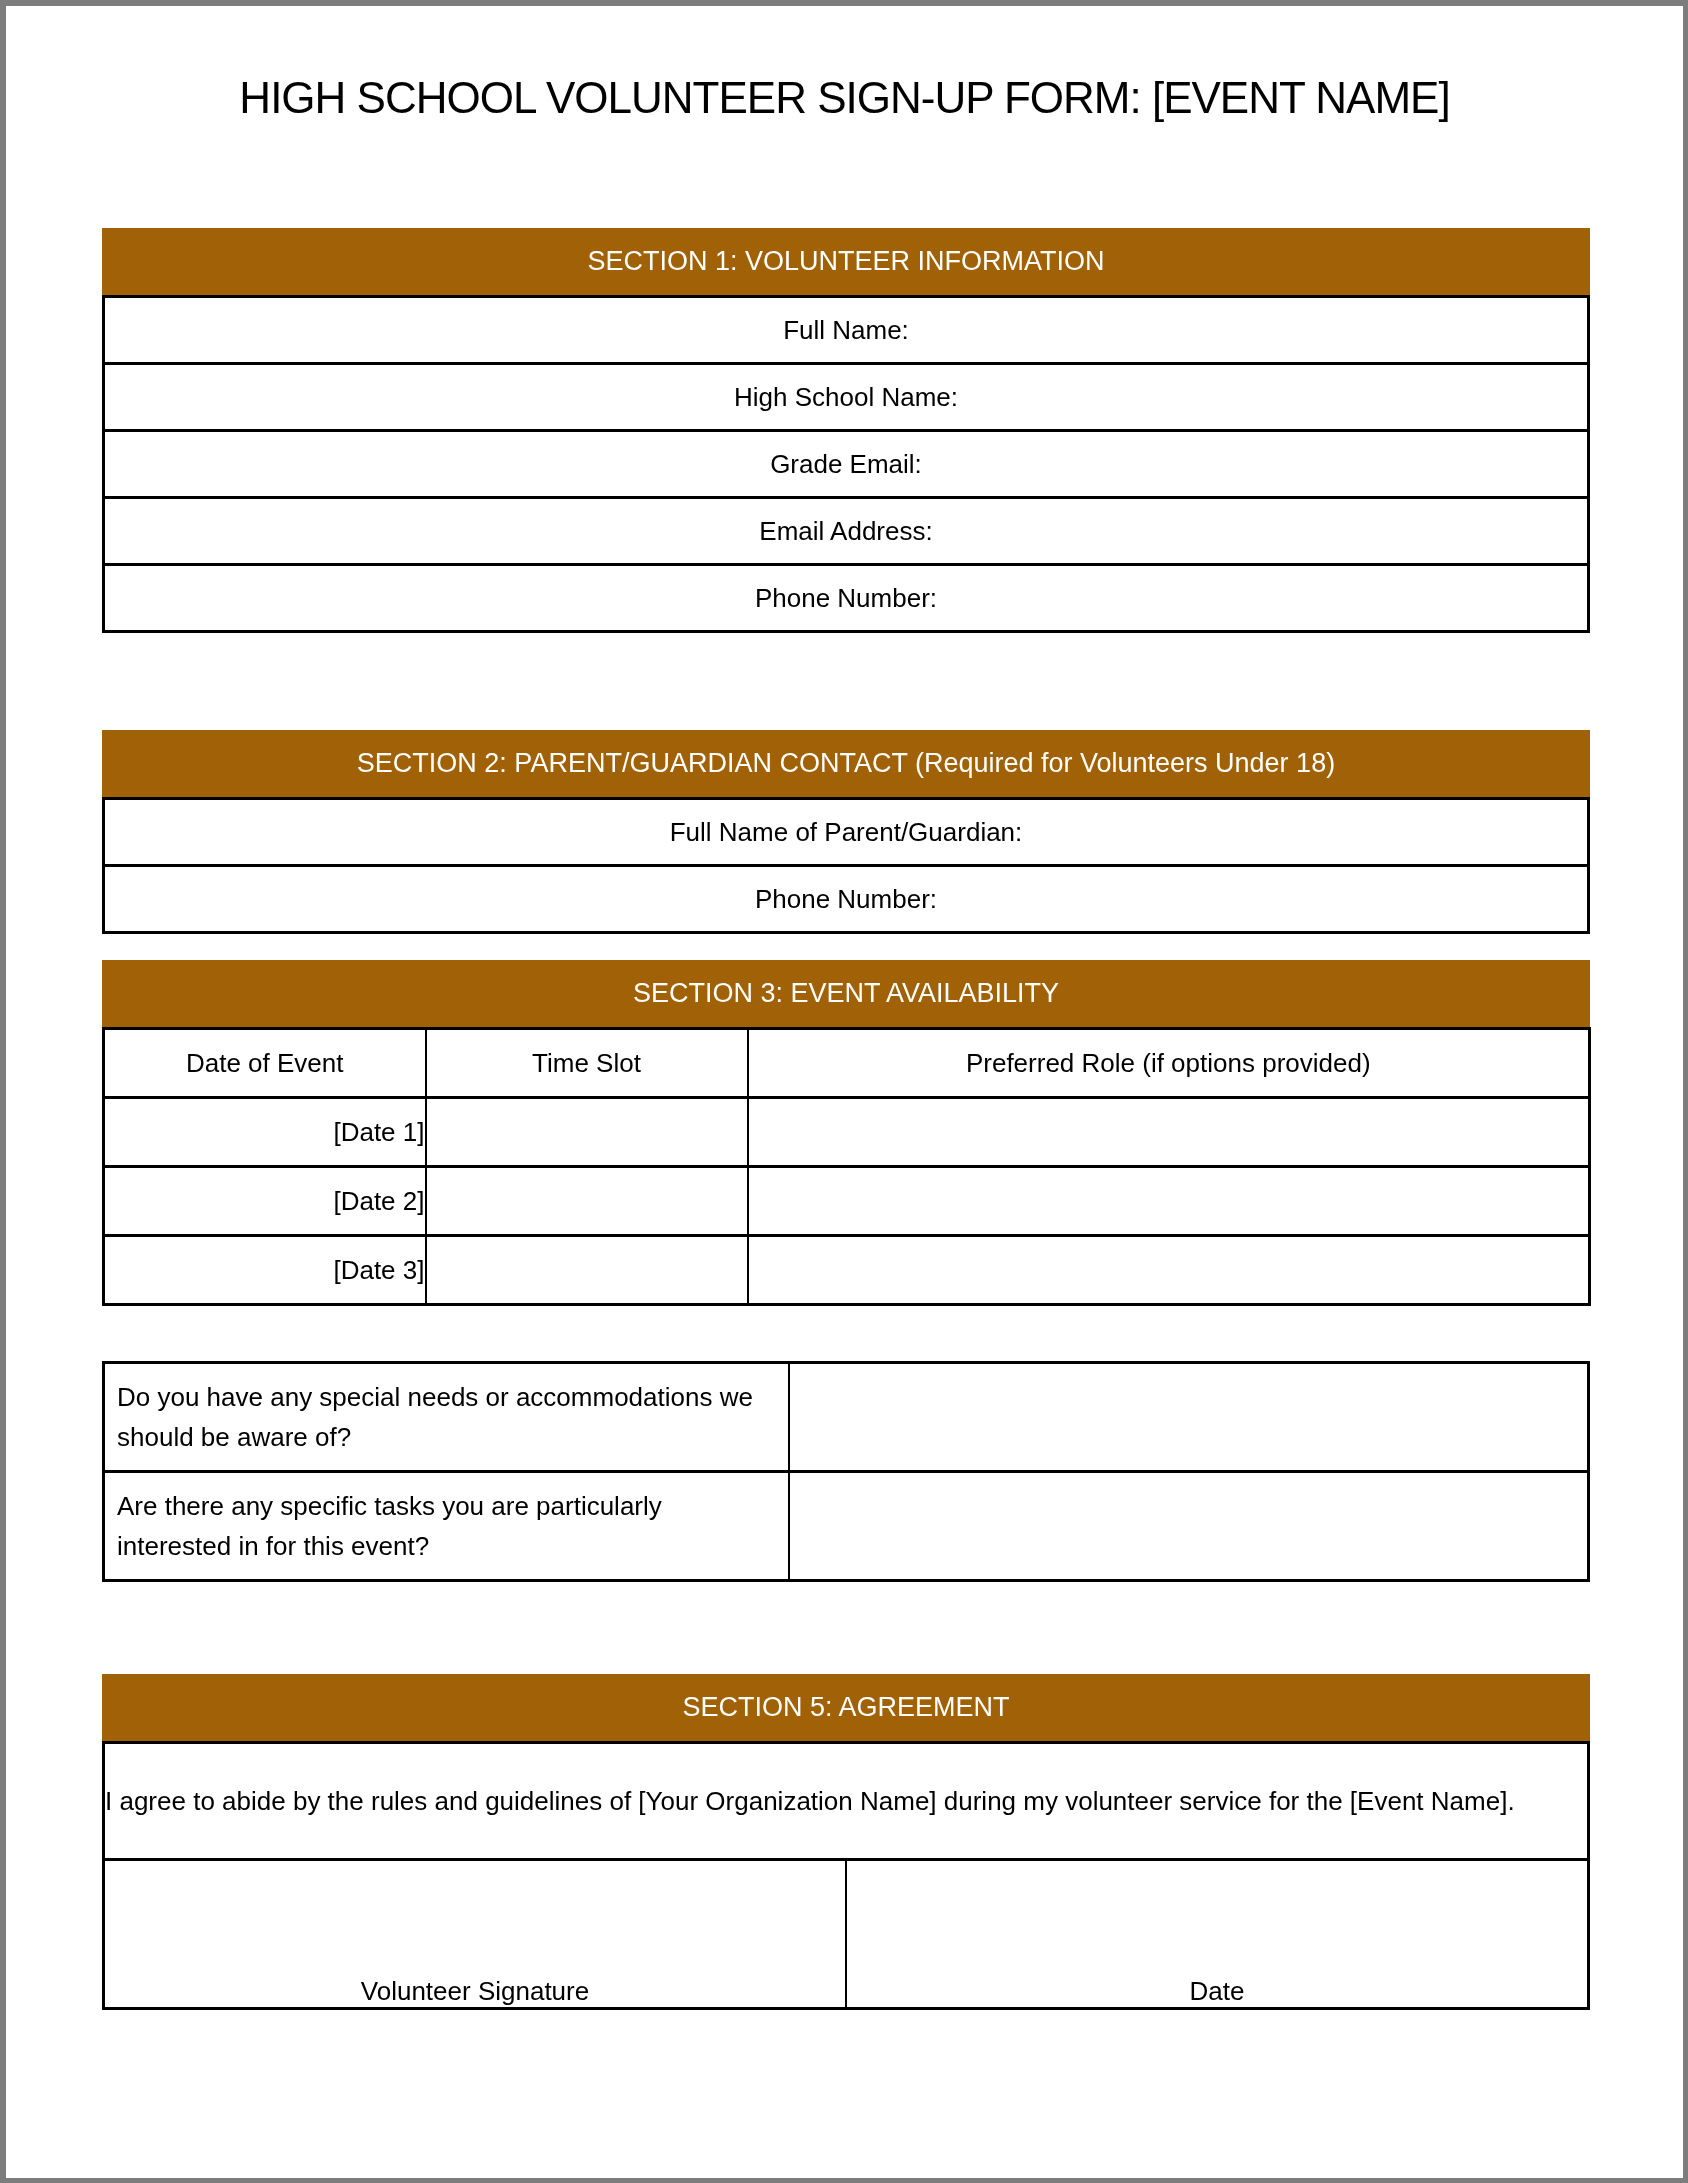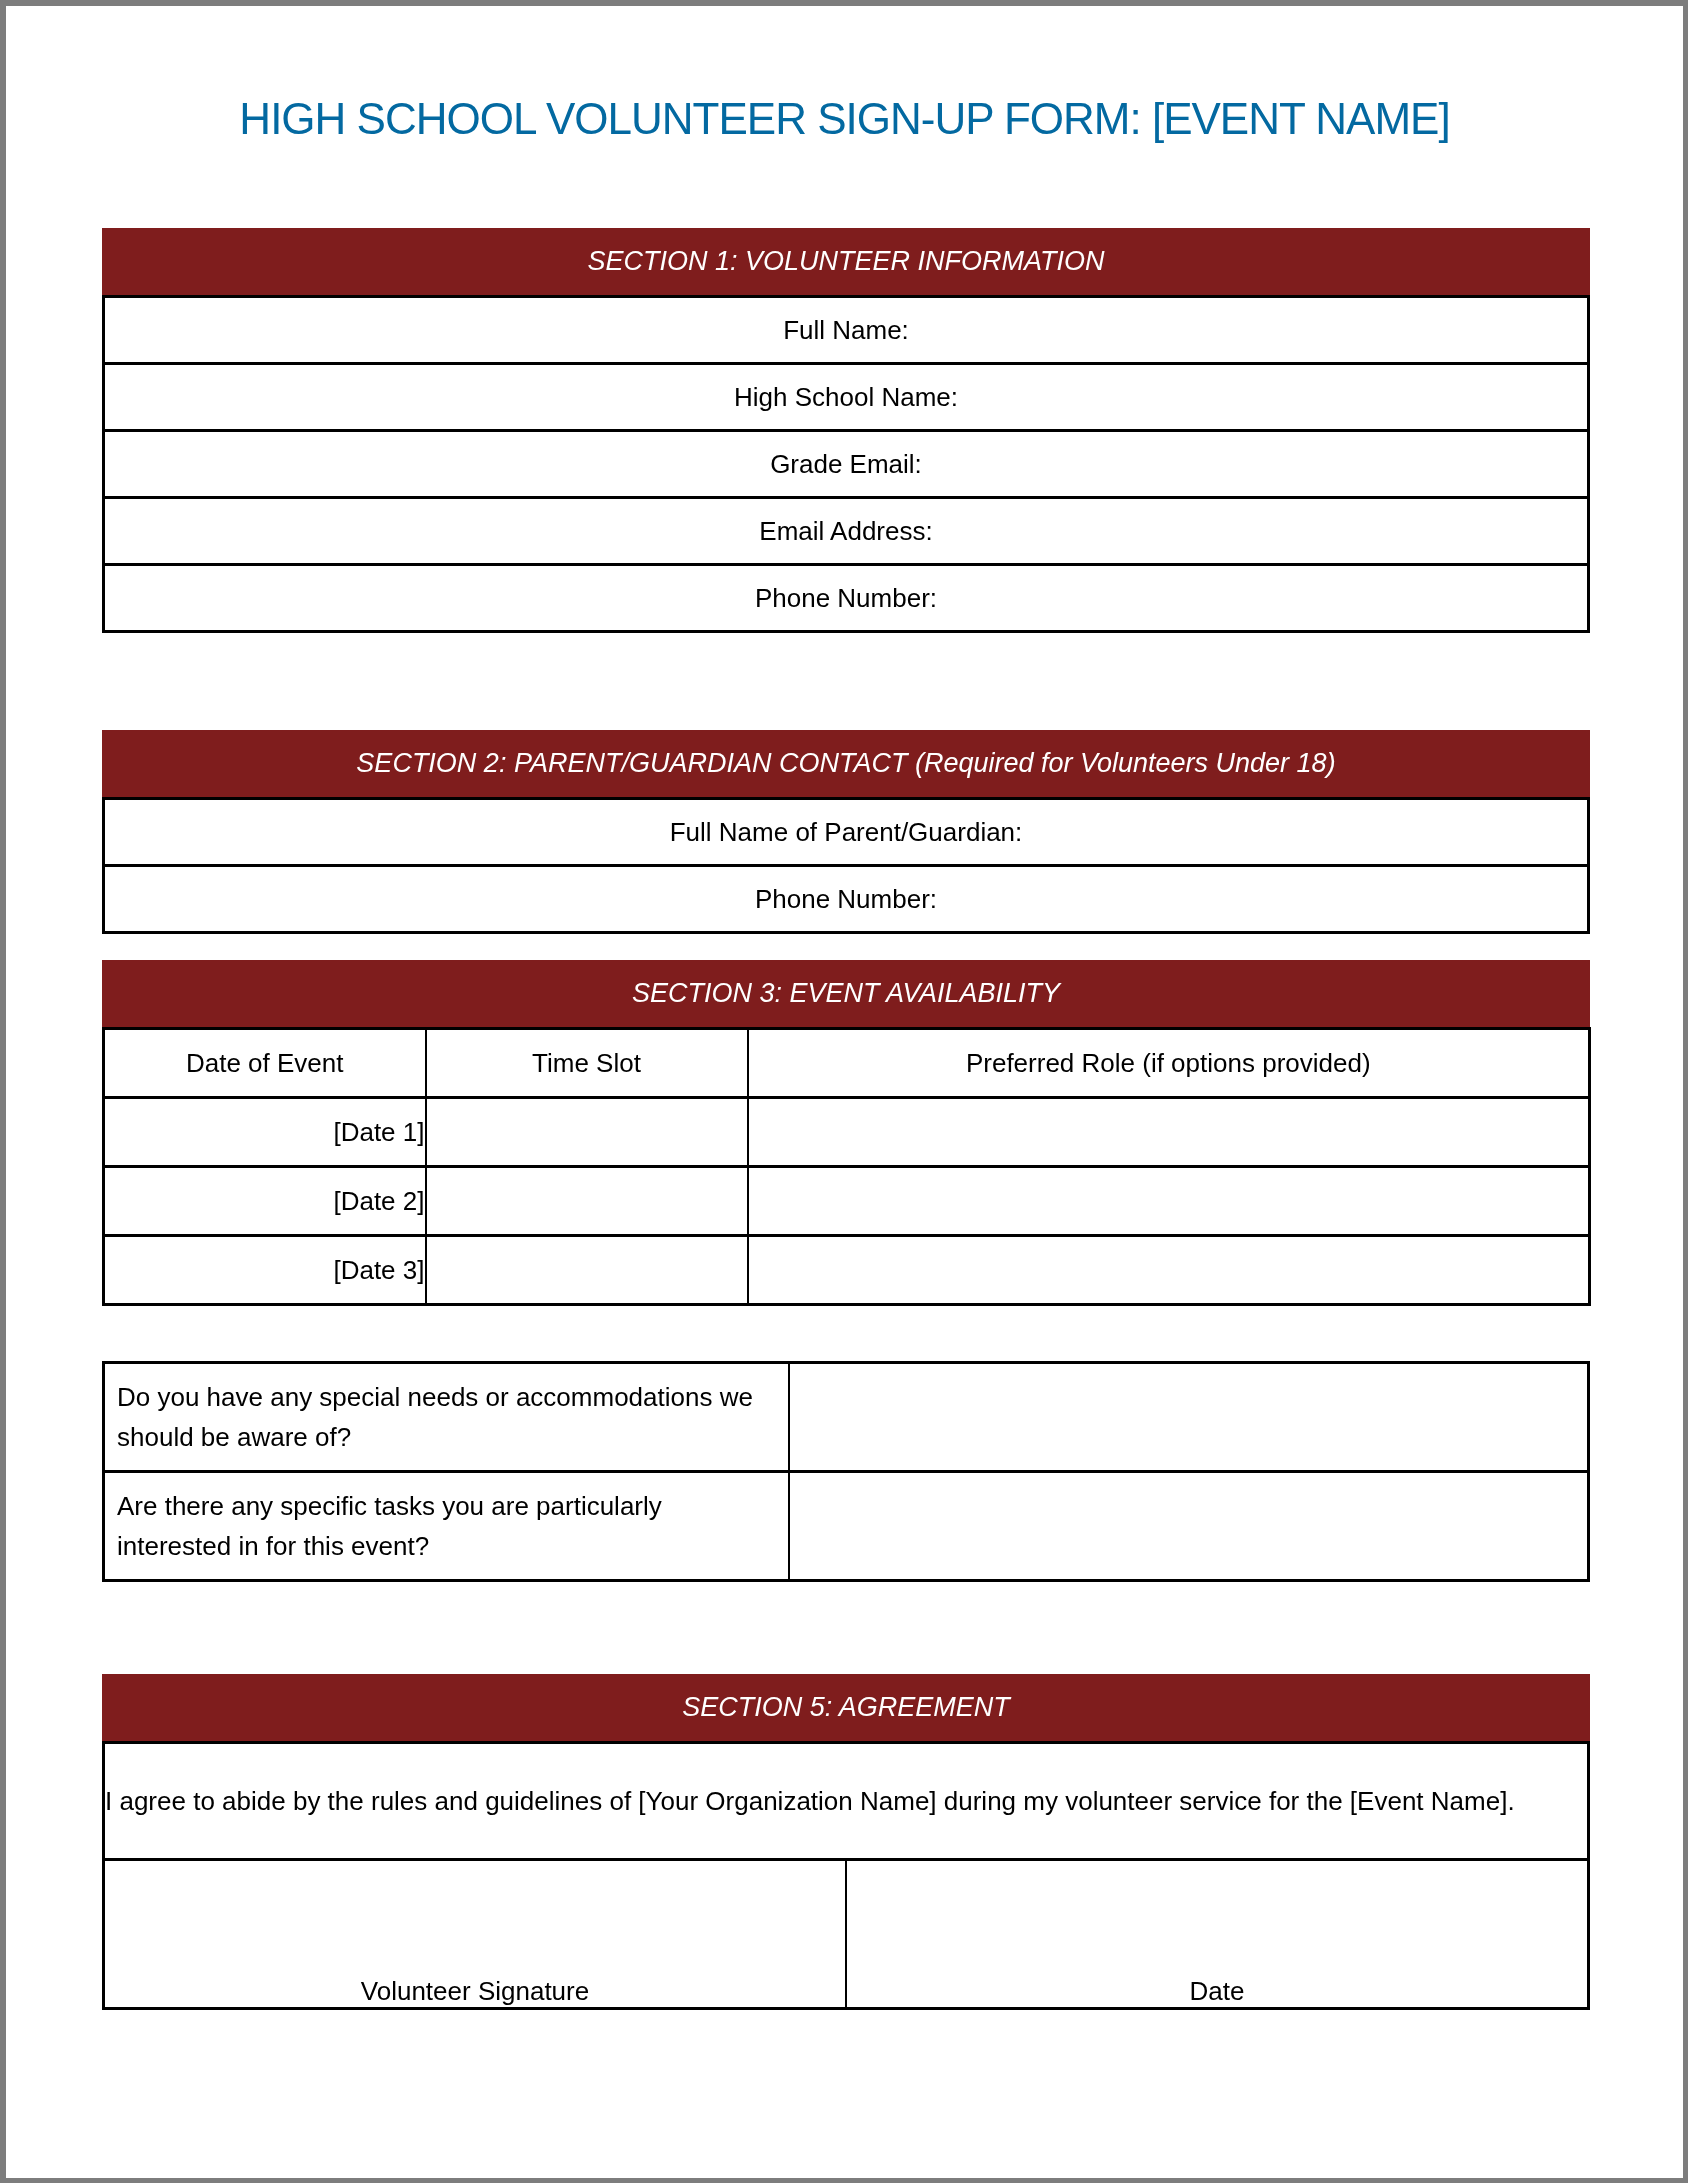--- a/index.html
+++ b/index.html
@@ -13,50 +13,49 @@
     position: relative;
     width: 1689px;
     height: 2184px;
     box-sizing: border-box;
     border: 6px solid #7d7d7d;
     background: #ffffff;
     overflow: hidden;
   }
   .doc-title {
     position: absolute;
-    top: 88px;
+    top: 67px;
     left: 0;
     width: 100%;
     text-align: center;
     font-size: 44px;
     letter-spacing: -1px;
-    color: #0369a1;
+    color: #000000;
     white-space: nowrap;
   }
   .section {
     position: absolute;
     left: 96px;
     width: 1488px;
     box-sizing: border-box;
   }
   .sec1 { top: 222px; }
   .sec2 { top: 724px; }
   .sec3 { top: 954px; }
   .sec4 { top: 1355px; }
   .sec5 { top: 1668px; }
   .band {
-    background: #7f1d1d;
+    background: #a16207;
     color: #ffffff;
     height: 67px;
     display: flex;
     align-items: center;
     justify-content: center;
     font-size: 27px;
     letter-spacing: 0px;
-    font-style: italic;
   }
   table.grid {
     border-collapse: collapse;
     table-layout: fixed;
     width: 100%;
     background: #ffffff;
   }
   table.grid td, table.grid th {
     border-top: 3px solid #000000;
     border-bottom: 3px solid #000000;

